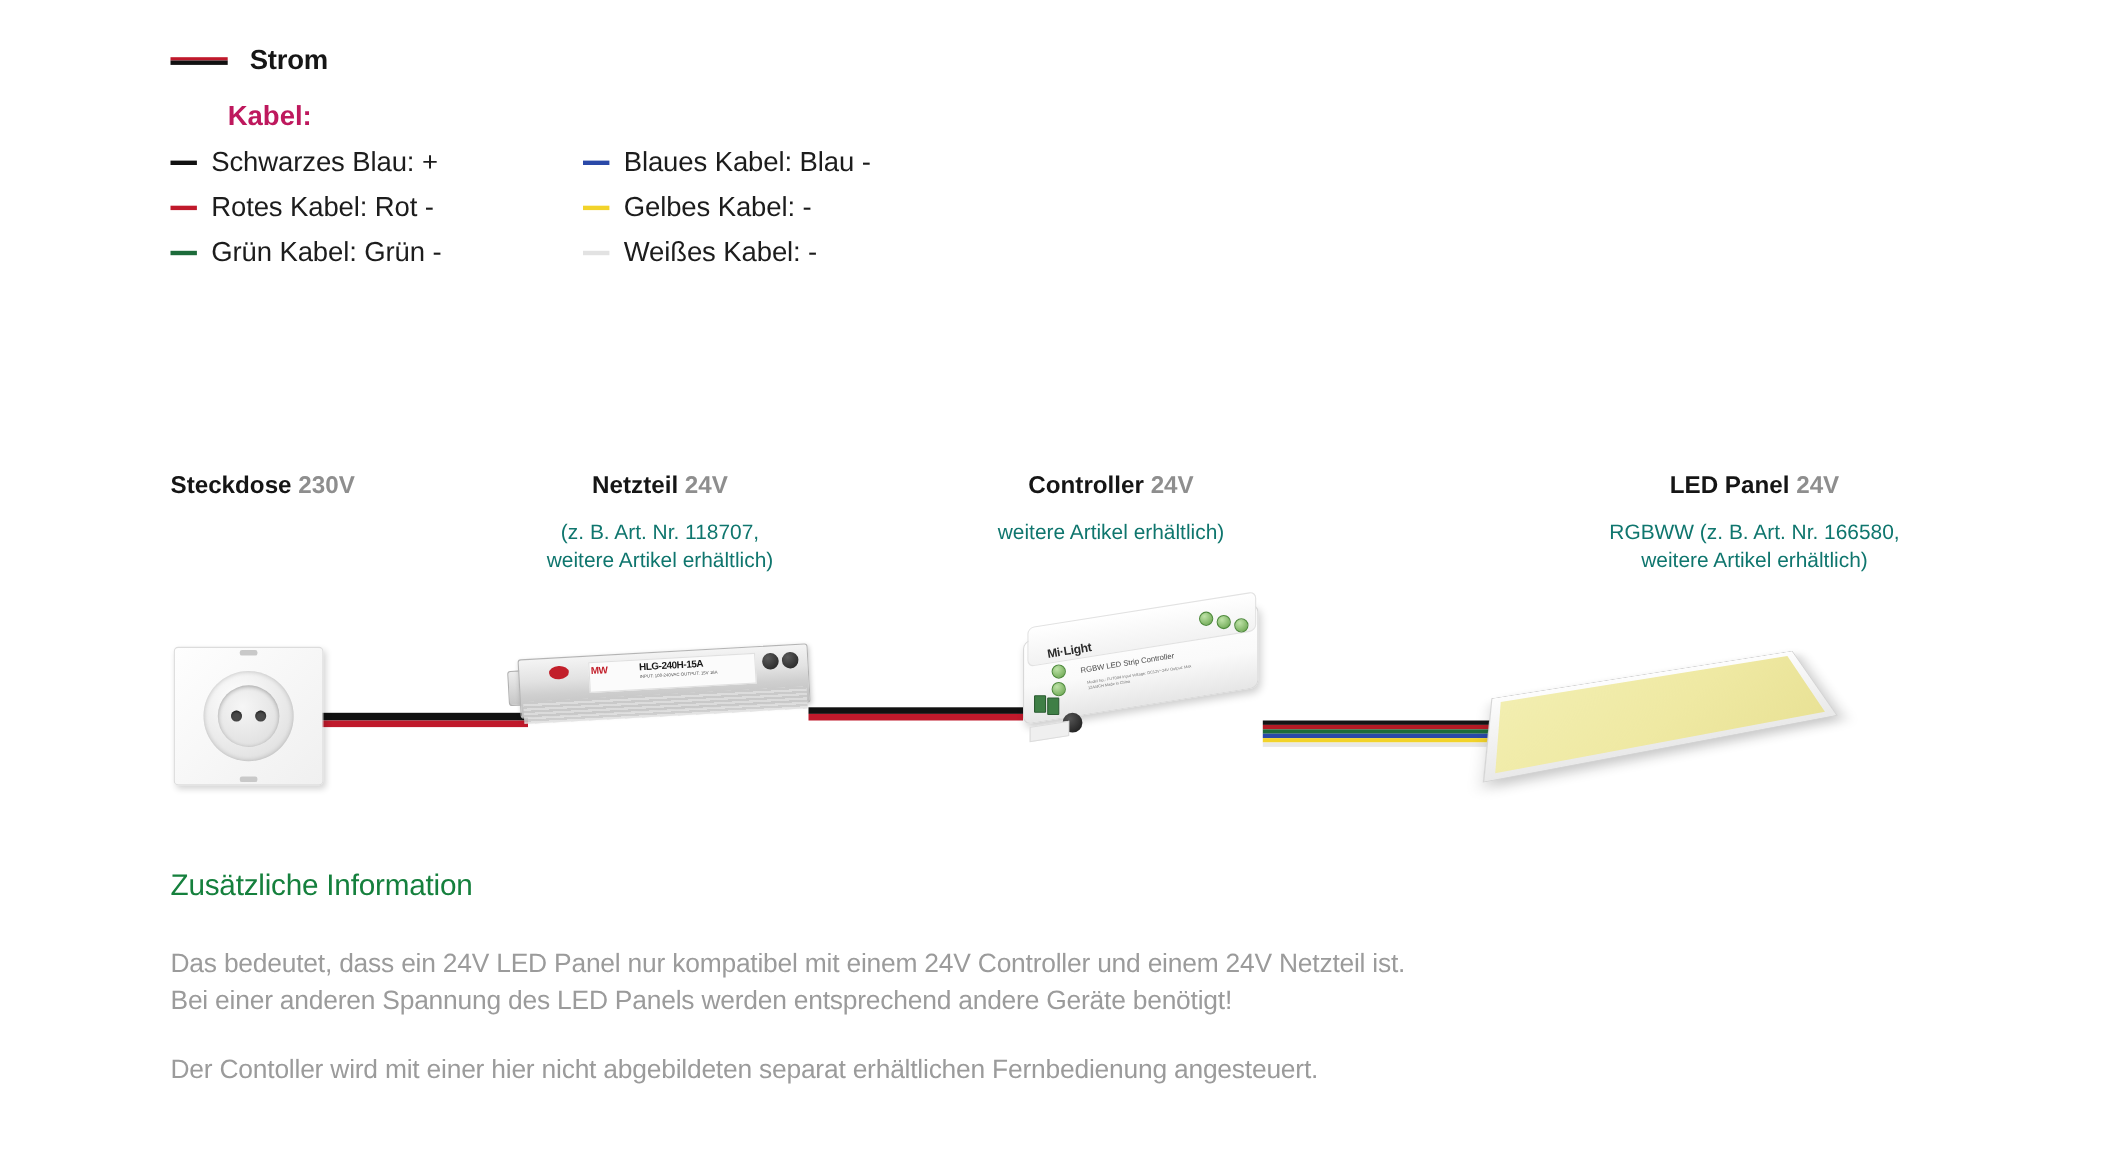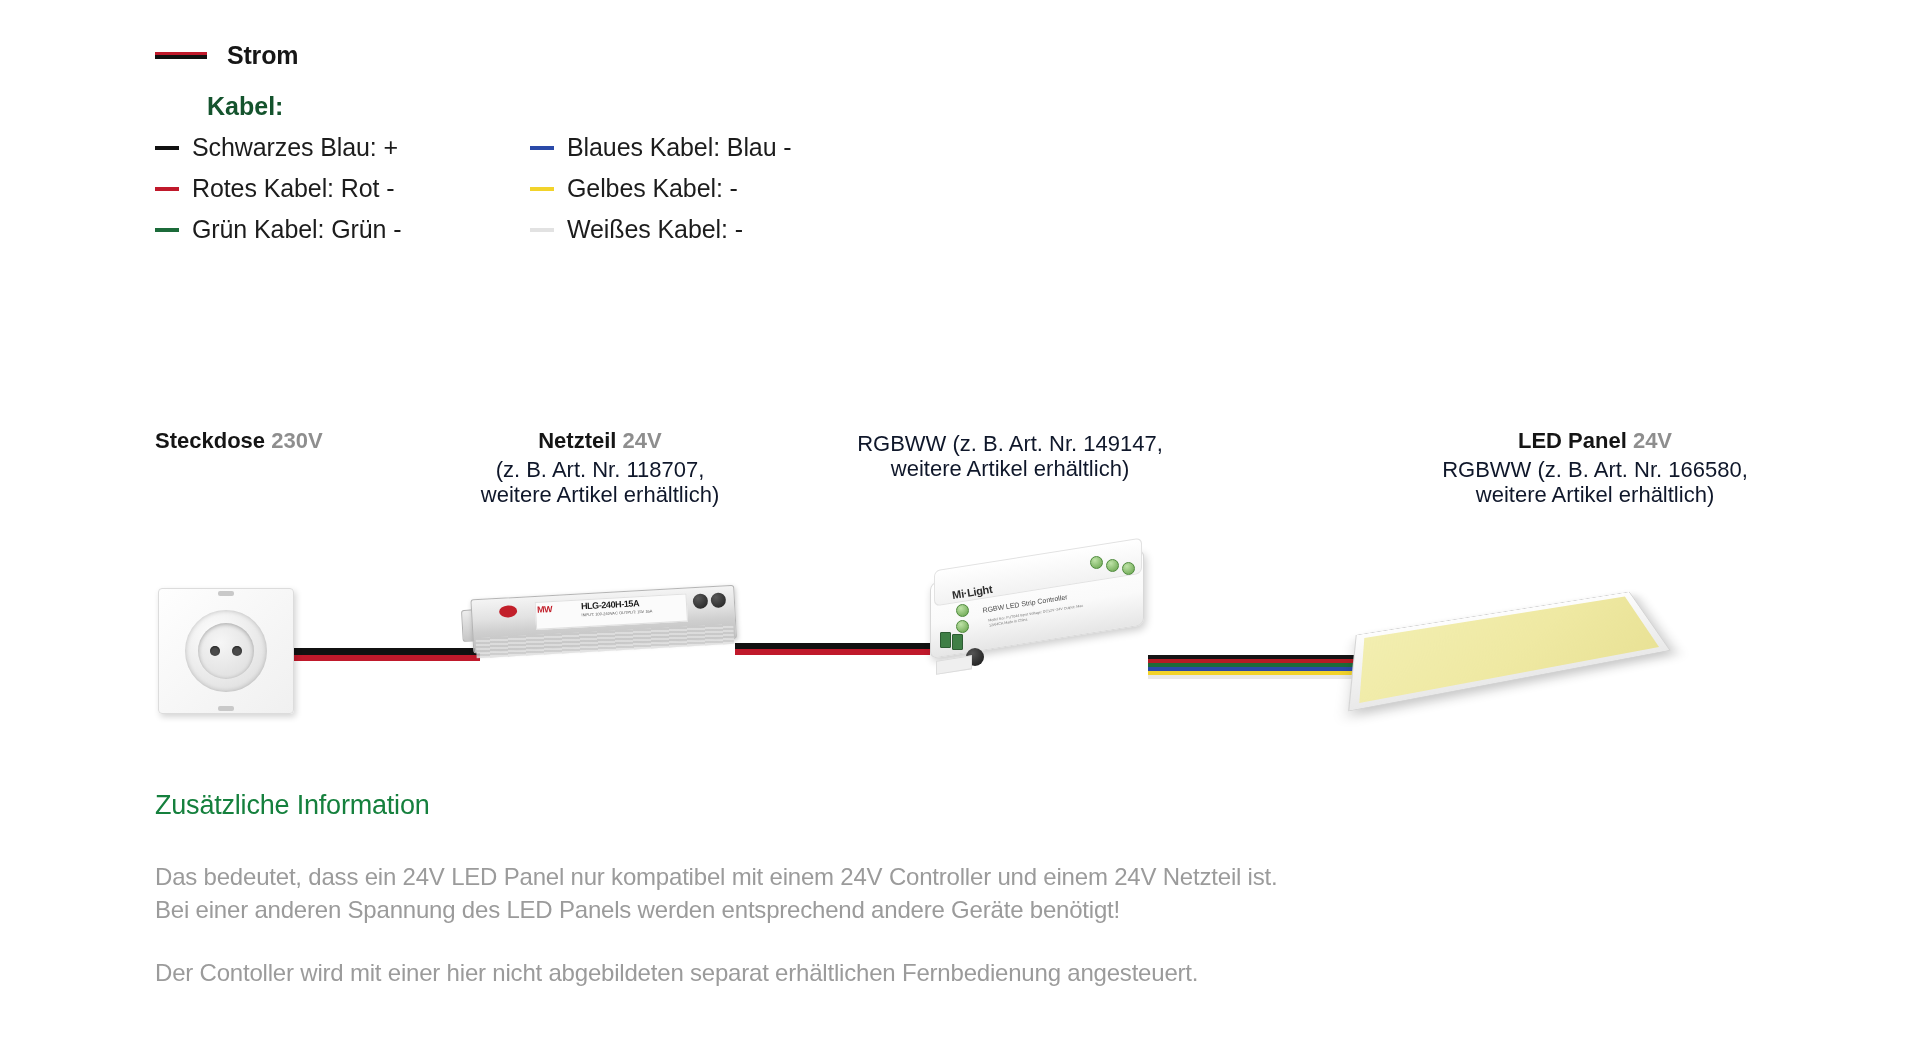--- a/index.html
+++ b/index.html
@@ -10,32 +10,32 @@
   }
 
   
   .legend{position:absolute;left:155px;top:40px;}
   .legend-strom{display:flex;align-items:center;gap:20px;height:30px;}
   .sw-strom{width:52px;height:7px;position:relative;}
   .sw-strom .top{position:absolute;left:0;top:0;width:100%;height:3px;background:#c0192b;}
   .sw-strom .bot{position:absolute;left:0;top:3px;width:100%;height:4px;background:#111111;}
   .legend-strom .lbl{font-size:25px;font-weight:bold;color:#161616;letter-spacing:-0.2px;}
 
-  .kabel-title{margin-top:22px;margin-left:52px;font-size:25px;font-weight:bold;color:#14532d;}
+  .kabel-title{margin-top:22px;margin-left:52px;font-size:25px;font-weight:bold;color:#be185d;}
 
   .kabel-grid{margin-top:6px;display:grid;grid-template-columns:375px auto;}
   .kabel-row{display:flex;align-items:center;height:41px;}
   .kabel-sw{width:24px;height:4px;margin-right:13px;flex:none;}
   .kabel-txt{font-size:25px;color:#1c1c1c;white-space:nowrap;letter-spacing:-0.1px;}
 
   
   .cap{position:absolute;text-align:center;}
   .cap .t1{font-size:22px;font-weight:bold;color:#151515;white-space:nowrap;}
   .cap .t1 .volt{color:#8e8e8e;font-weight:bold;}
-  .cap .sub{font-size:22px;color:#0f172a;line-height:25px;white-space:nowrap;margin-top:3px;}
+  .cap .sub{font-size:19px;color:#0f766e;line-height:25px;white-space:nowrap;margin-top:18px;}
 
   .cap-socket{left:155px;top:428px;text-align:right;}
   .cap-psu{left:400px;top:428px;width:400px;}
   .cap-ctrl{left:790px;top:428px;width:440px;}
   .cap-panel{left:1365px;top:428px;width:460px;}
 
   
   .wire{position:absolute;}
 
   
@@ -209,22 +209,23 @@
 <div class="cap cap-psu">
   <div class="t1"><span>Netzteil</span>
     <span class="volt">24V</span></div>
   <div class="sub">
     <div>(z. B. Art. Nr. 118707,</div>
     <div>weitere Artikel erhältlich)</div>
   </div>
 </div>
 
 <div class="cap cap-ctrl">
+  <div class="t1"><span>Controller</span>
+    <span class="volt">24V</span></div>
   <div class="sub">
-    <div>RGBWW (z. B. Art. Nr. 149147,</div>
     <div>weitere Artikel erhältlich)</div>
   </div>
 </div>
 
 <div class="cap cap-panel">
   <div class="t1"><span>LED Panel</span>
     <span class="volt">24V</span></div>
   <div class="sub">
     <div>RGBWW (z. B. Art. Nr. 166580,</div>
     <div>weitere Artikel erhältlich)</div>

